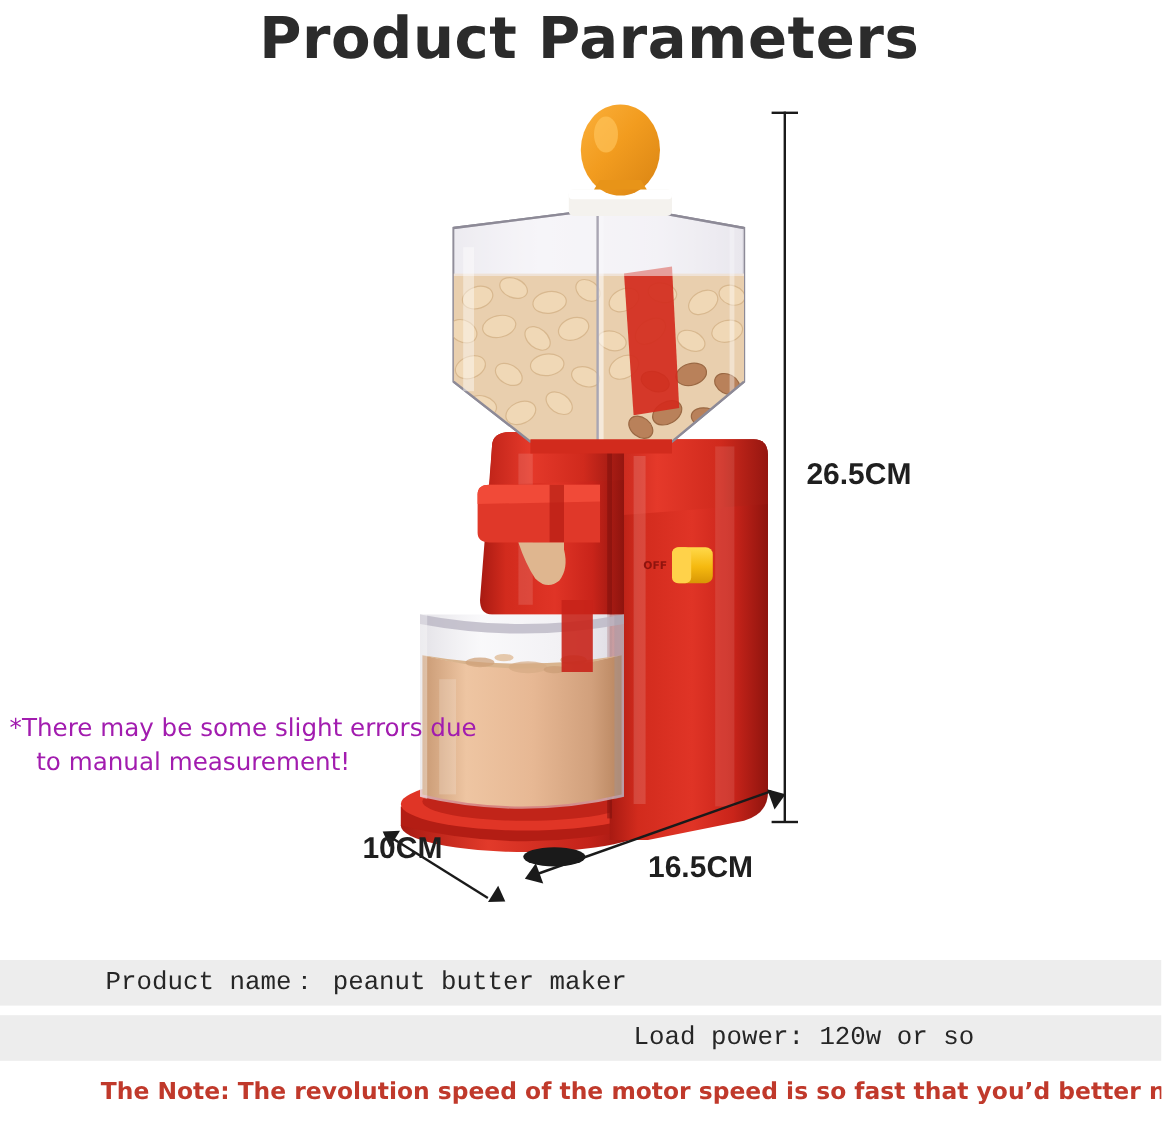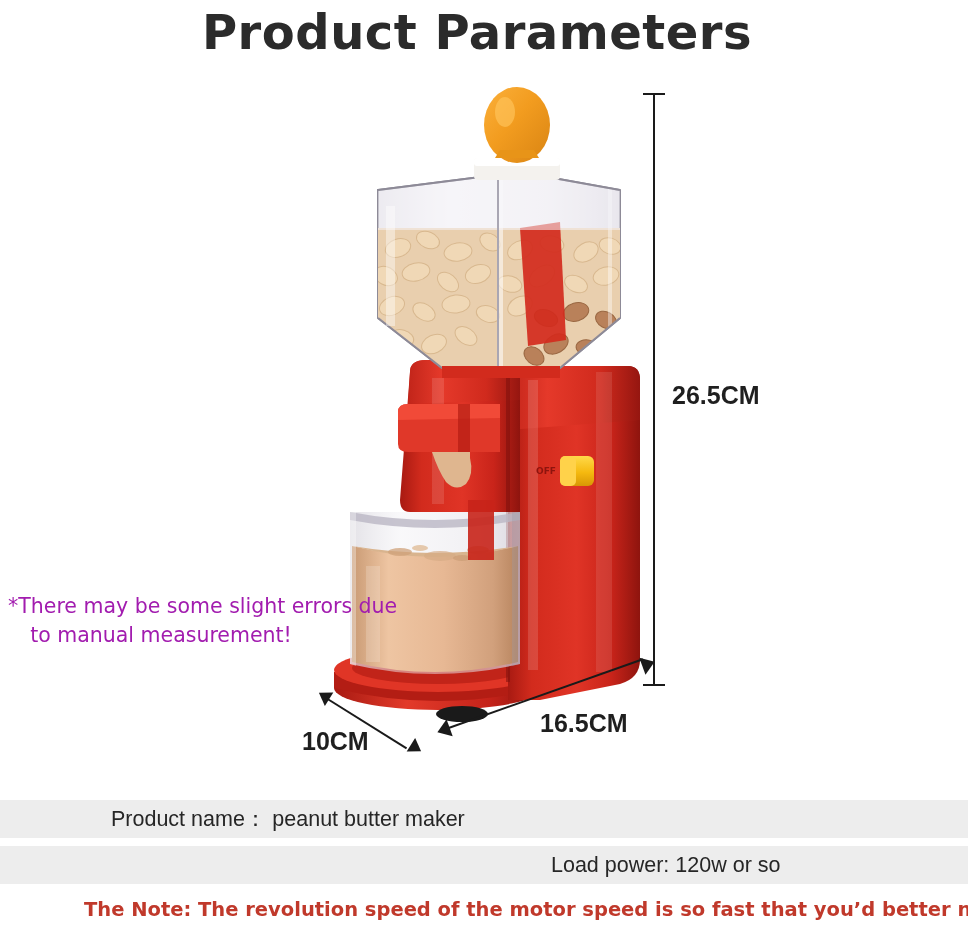--- a/index.html
+++ b/index.html
@@ -14,21 +14,21 @@
     position: relative;
     width: 968px;
     height: 939px;
     background: #ffffff;
     overflow: hidden;
   }
 
   
   #page-title {
     position: absolute;
-    left: 2px;
+    left: 16px;
     top: 4px;
     width: 950px;
     text-align: center;
     font-size: 48px;
     font-weight: 700;
     letter-spacing: 0.5px;
     color: #2b2b2b;
     font-family: "DejaVu Sans", sans-serif;
   }
 
@@ -50,21 +50,21 @@
   .dim-label {
     position: absolute;
     font-size: 25px;
     font-weight: 700;
     color: #1f1f1f;
     font-family: Liberation Sans, sans-serif;
     white-space: nowrap;
   }
   #dim-height-label { left: 672px; top: 381px; }
   #dim-width-label  { left: 540px; top: 709px; }
-  #dim-depth-label  { left: 302px; top: 727px; text-align: right; }
+  #dim-depth-label  { left: 302px; top: 693px; text-align: right; }
 
   .dimline { position: absolute; background: #1a1a1a; }
   
   #vline      { left: 653px; top: 93px; width: 2px; height: 592px; }
   #vcap-top   { left: 643px; top: 93px;  width: 22px; height: 2px; }
   #vcap-bot   { left: 643px; top: 684px; width: 22px; height: 2px; }
 
   
   .diag {
     position: absolute;
@@ -99,23 +99,22 @@
     background: #ededed;
     margin-bottom: 8px;
   }
   .spec-cell {
     position: absolute;
     top: 0;
     height: 52px;
     line-height: 38px;
     font-size: 21.5px;
     color: #262626;
-    font-family: Liberation Sans, sans-serif;
+    font-family: Liberation Mono, monospace;
     white-space: nowrap;
-    margin-left: 23px;
   }
   .spec-cell.left  { left: 88px; }
   .spec-cell.right { left: 528px; }
 
   #spec-note {
     position: absolute;
     left: 84px;
     top: 898px;
     font-size: 19.5px;
     font-weight: 700;

